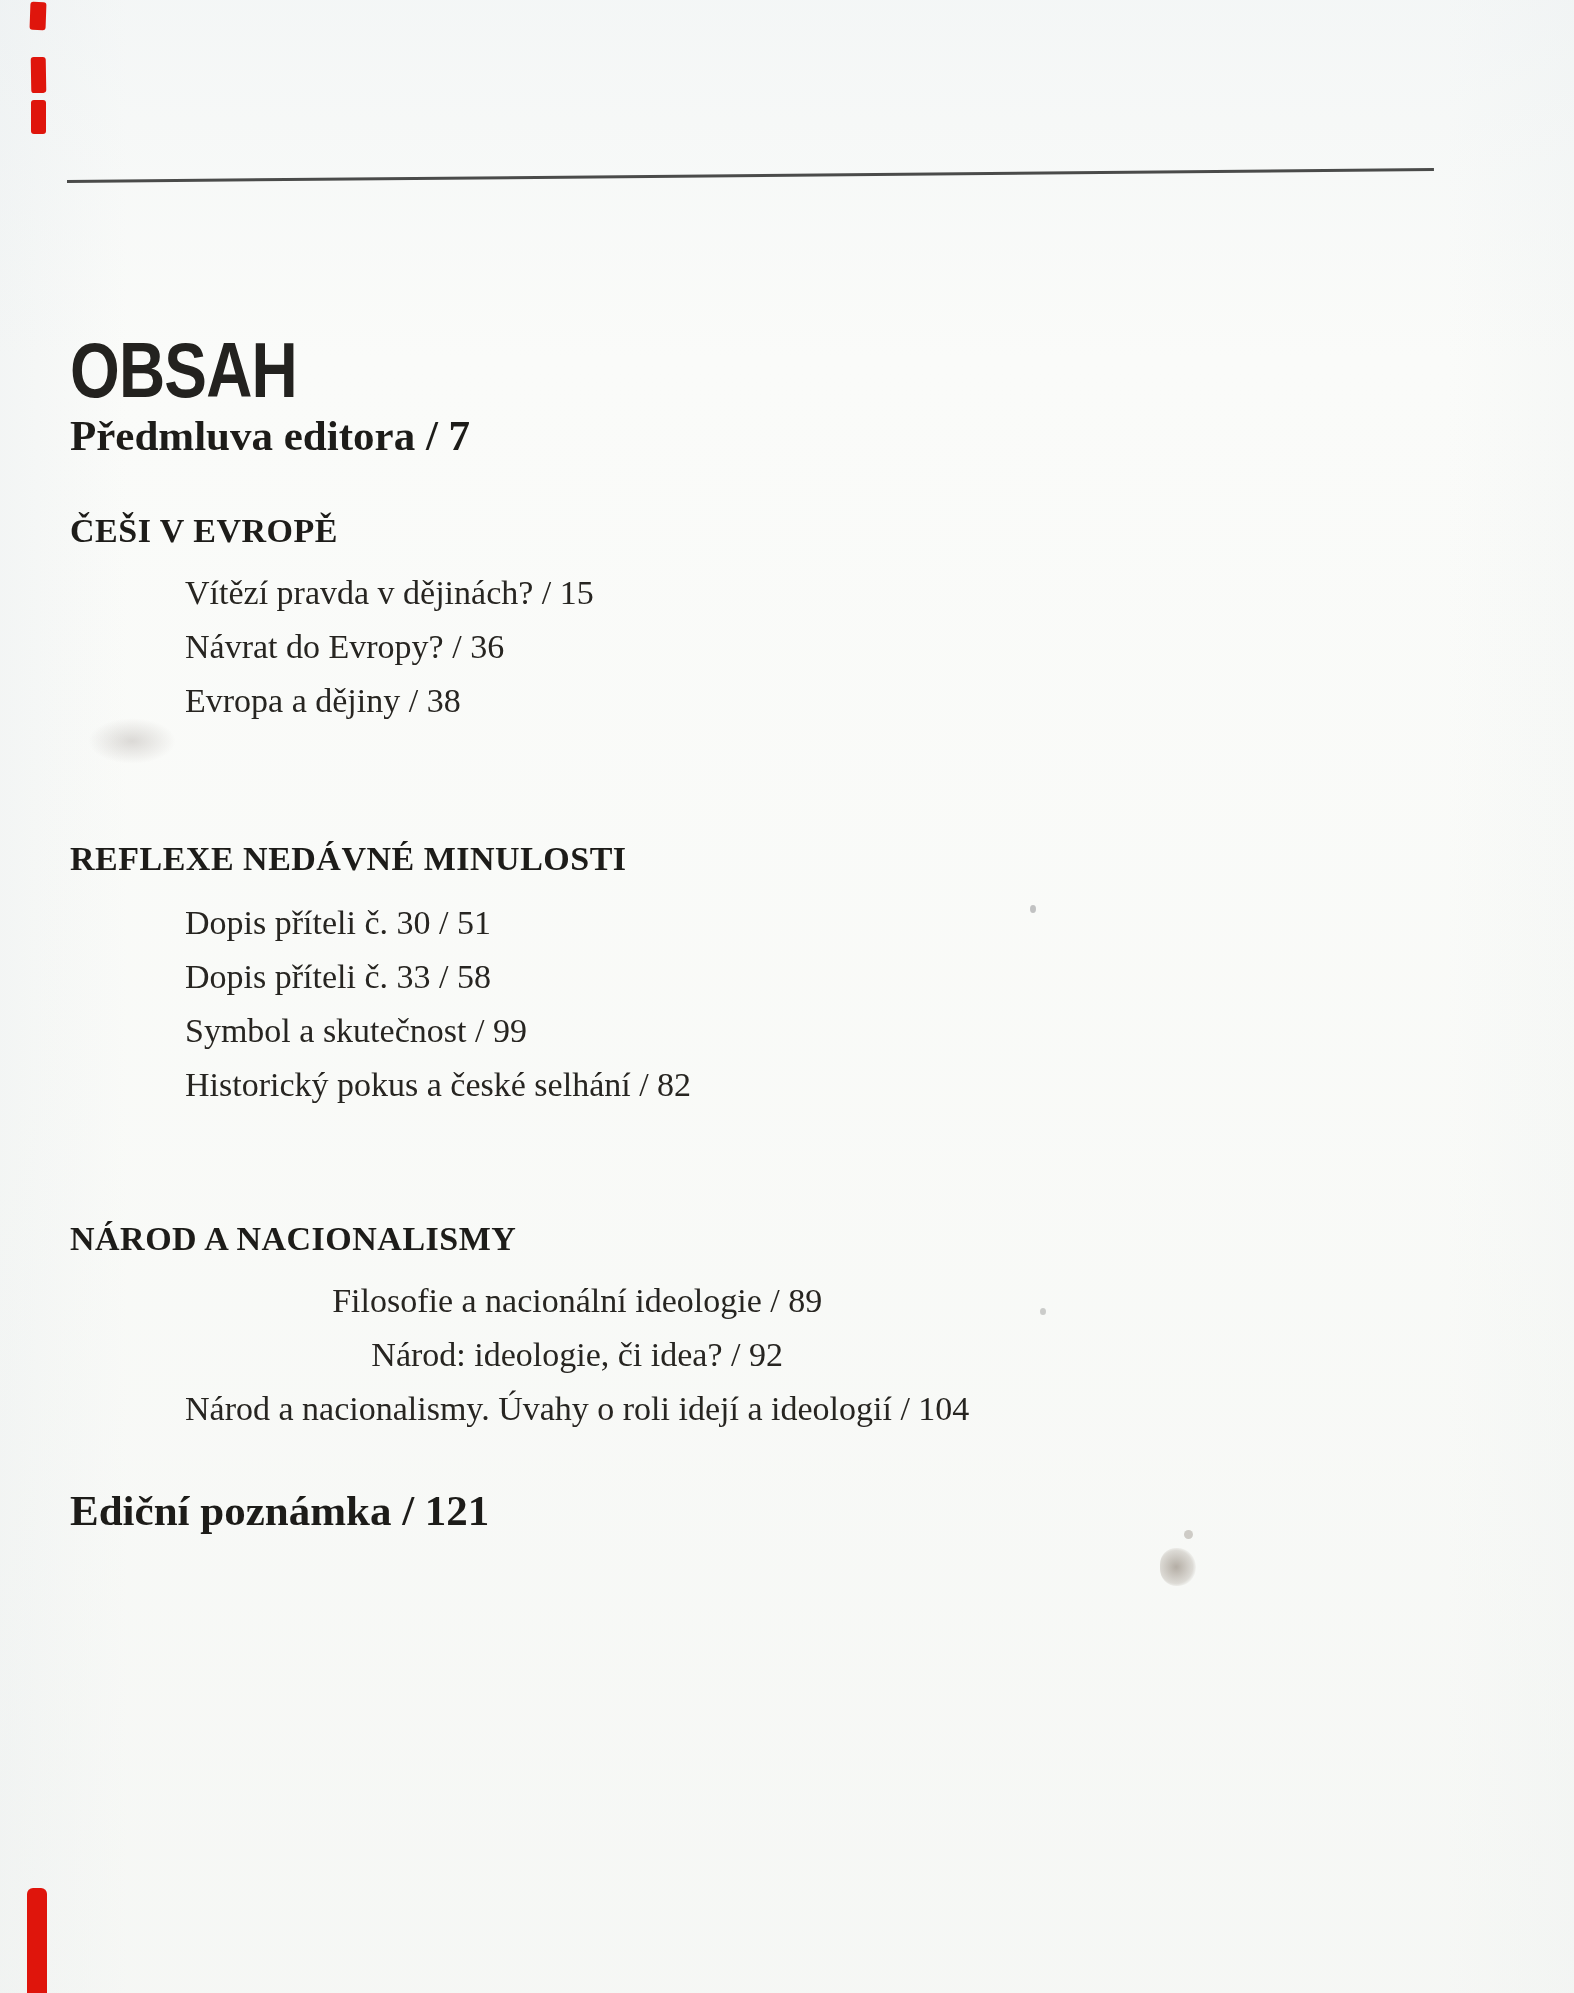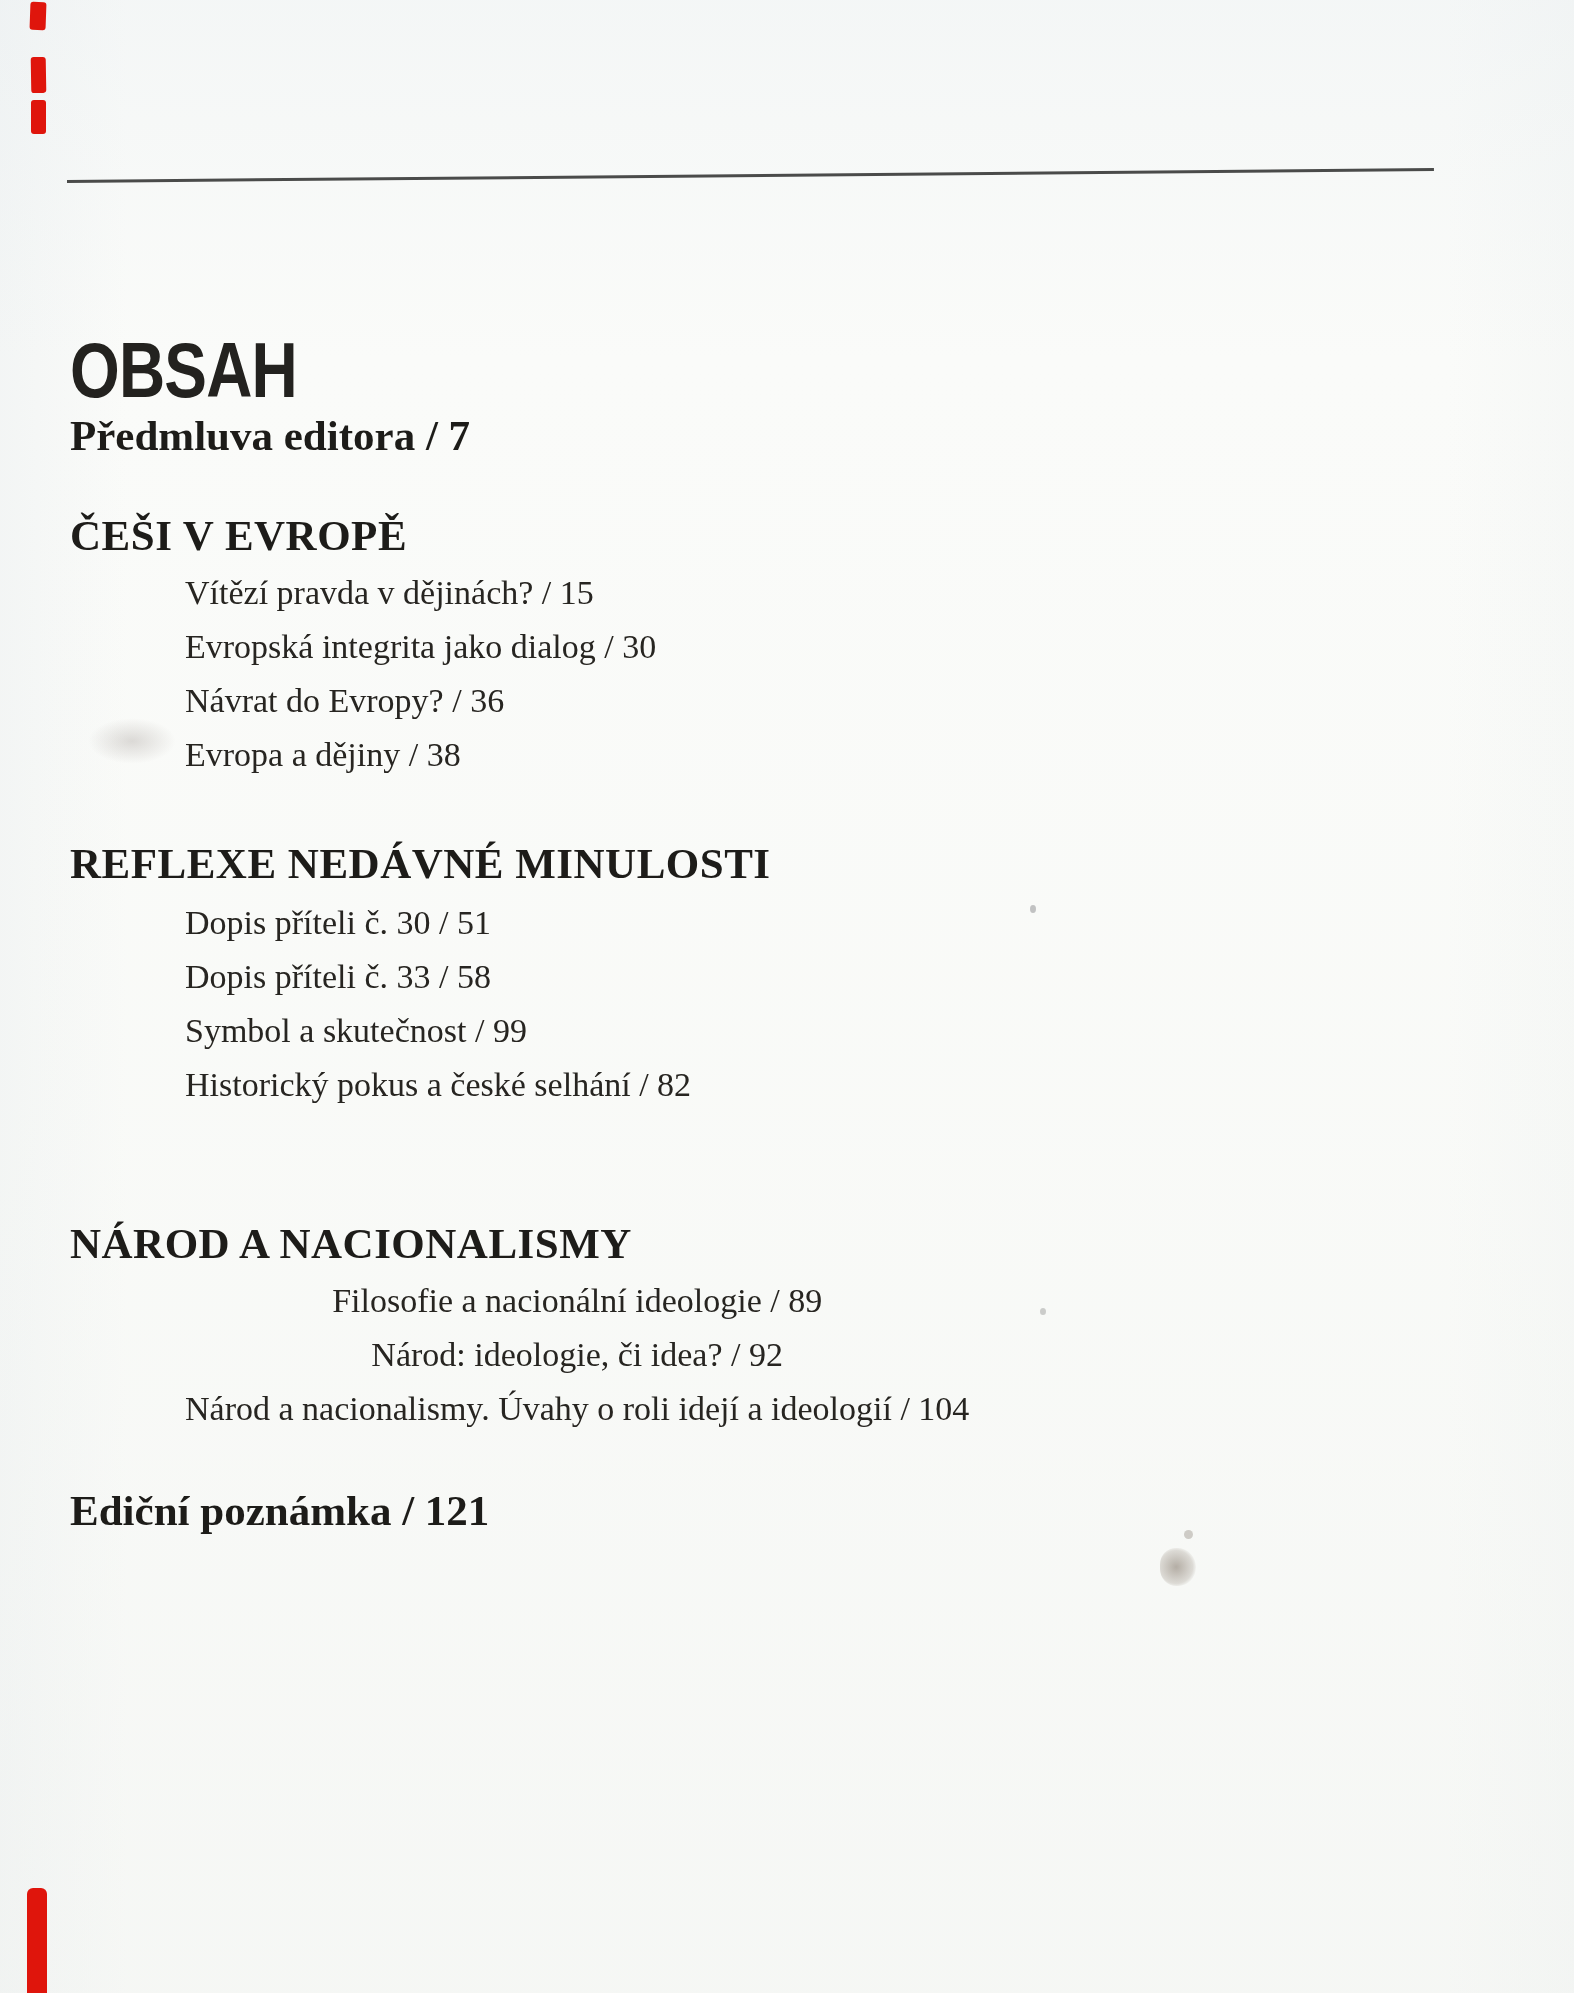--- a/index.html
+++ b/index.html
@@ -54,21 +54,21 @@
     white-space: nowrap;
     text-align: right;
   }
   #preface-entry { top: 412px; }
   #closing-entry { top: 1487px; }
   .section-title {
     position: absolute;
     left: 70px;
     margin: 0;
     font-weight: bold;
-    font-size: 43px;
+    font-size: 34px;
     line-height: 1.1;
     letter-spacing: 0.5px;
     color: #1d1c19;
     white-space: nowrap;
   }
   .section-items {
     position: absolute;
     left: 185px;
     margin: 0;
     padding: 0;
@@ -127,21 +127,20 @@
 
   <div class="rule"></div>
 
   <h1 class="title">OBSAH</h1>
 
   <p class="entry-bold" id="preface-entry">Předmluva editora / 7</p>
 
   <h2 class="section-title" id="section-1-title">ČEŠI V EVROPĚ</h2>
   <ul class="section-items" id="section-1-items">
     <li>Vítězí pravda v dějinách? / 15</li>
-    <li>Evropská integrita jako dialog / 30</li>
     <li>Návrat do Evropy? / 36</li>
     <li>Evropa a dějiny / 38</li>
   </ul>
 
   <h2 class="section-title" id="section-2-title">REFLEXE NEDÁVNÉ MINULOSTI</h2>
   <ul class="section-items" id="section-2-items">
     <li>Dopis příteli č. 30 / 51</li>
     <li>Dopis příteli č. 33 / 58</li>
     <li>Symbol a skutečnost / 99</li>
     <li>Historický pokus a české selhání / 82</li>

